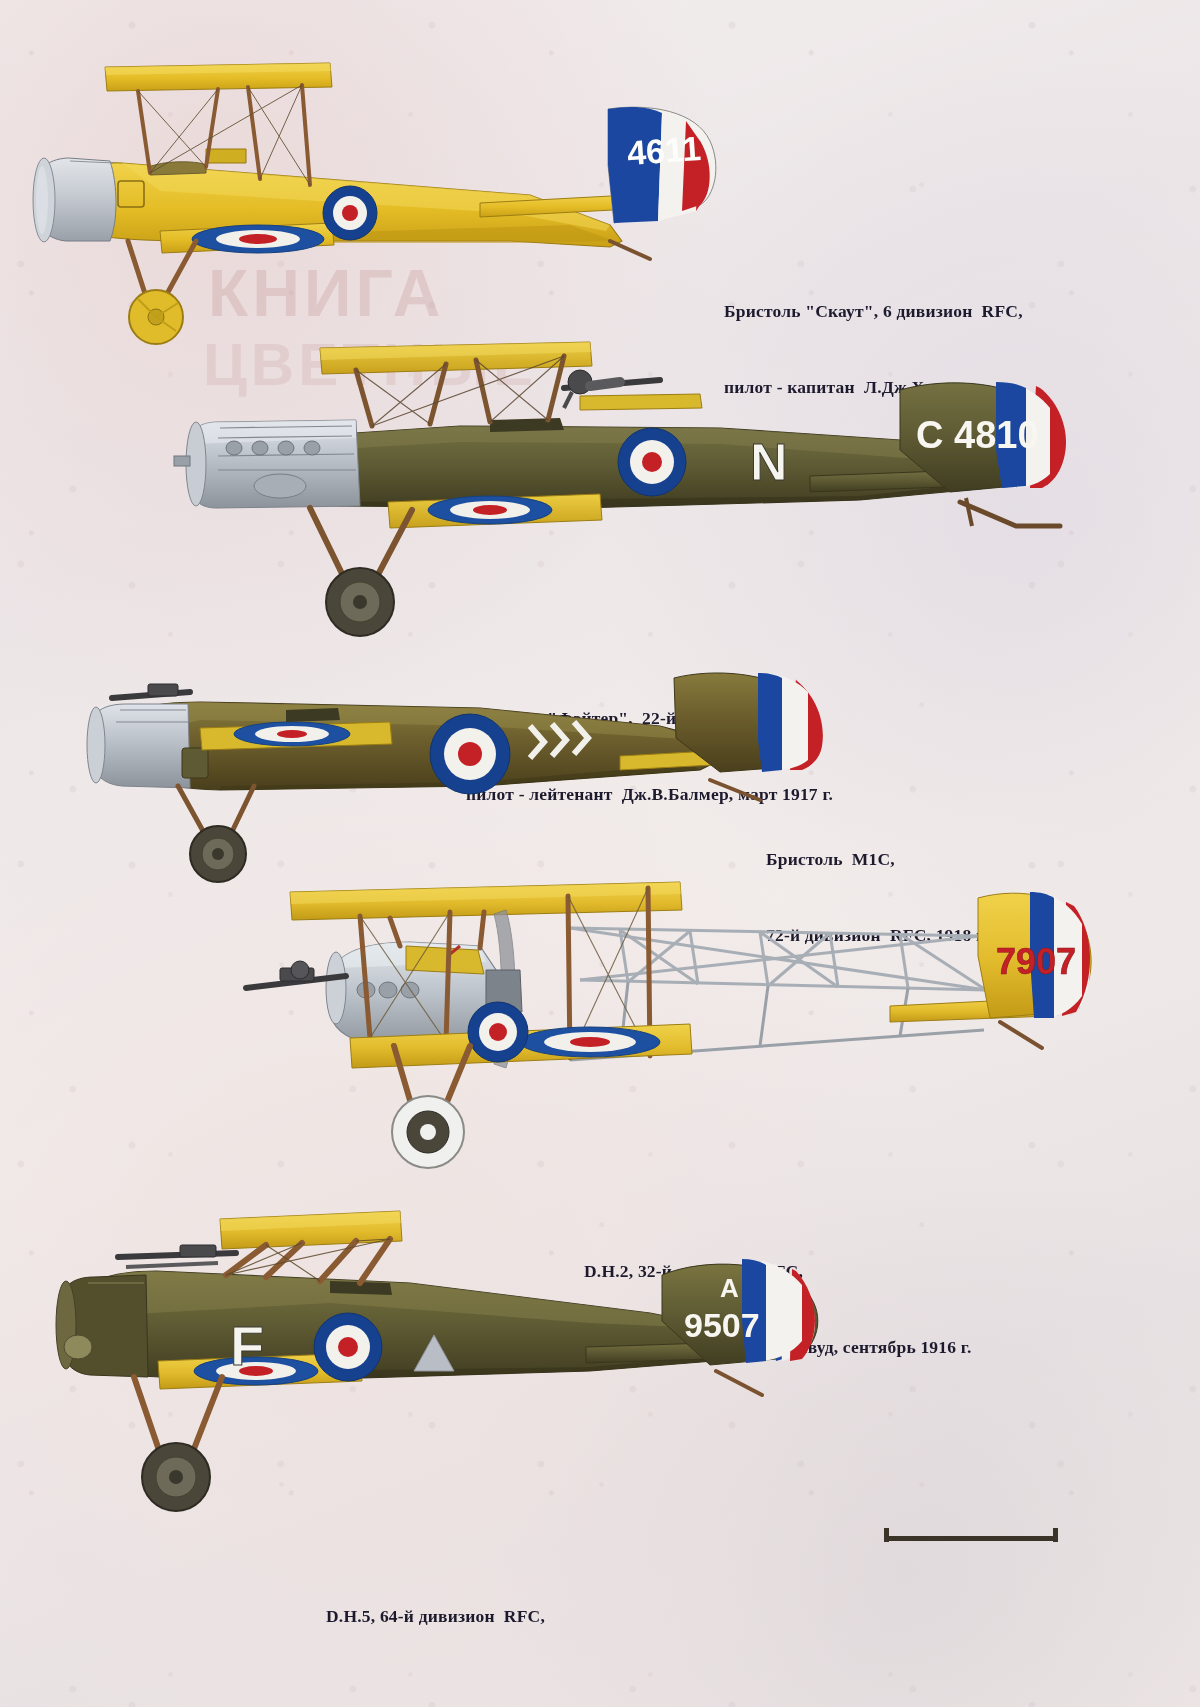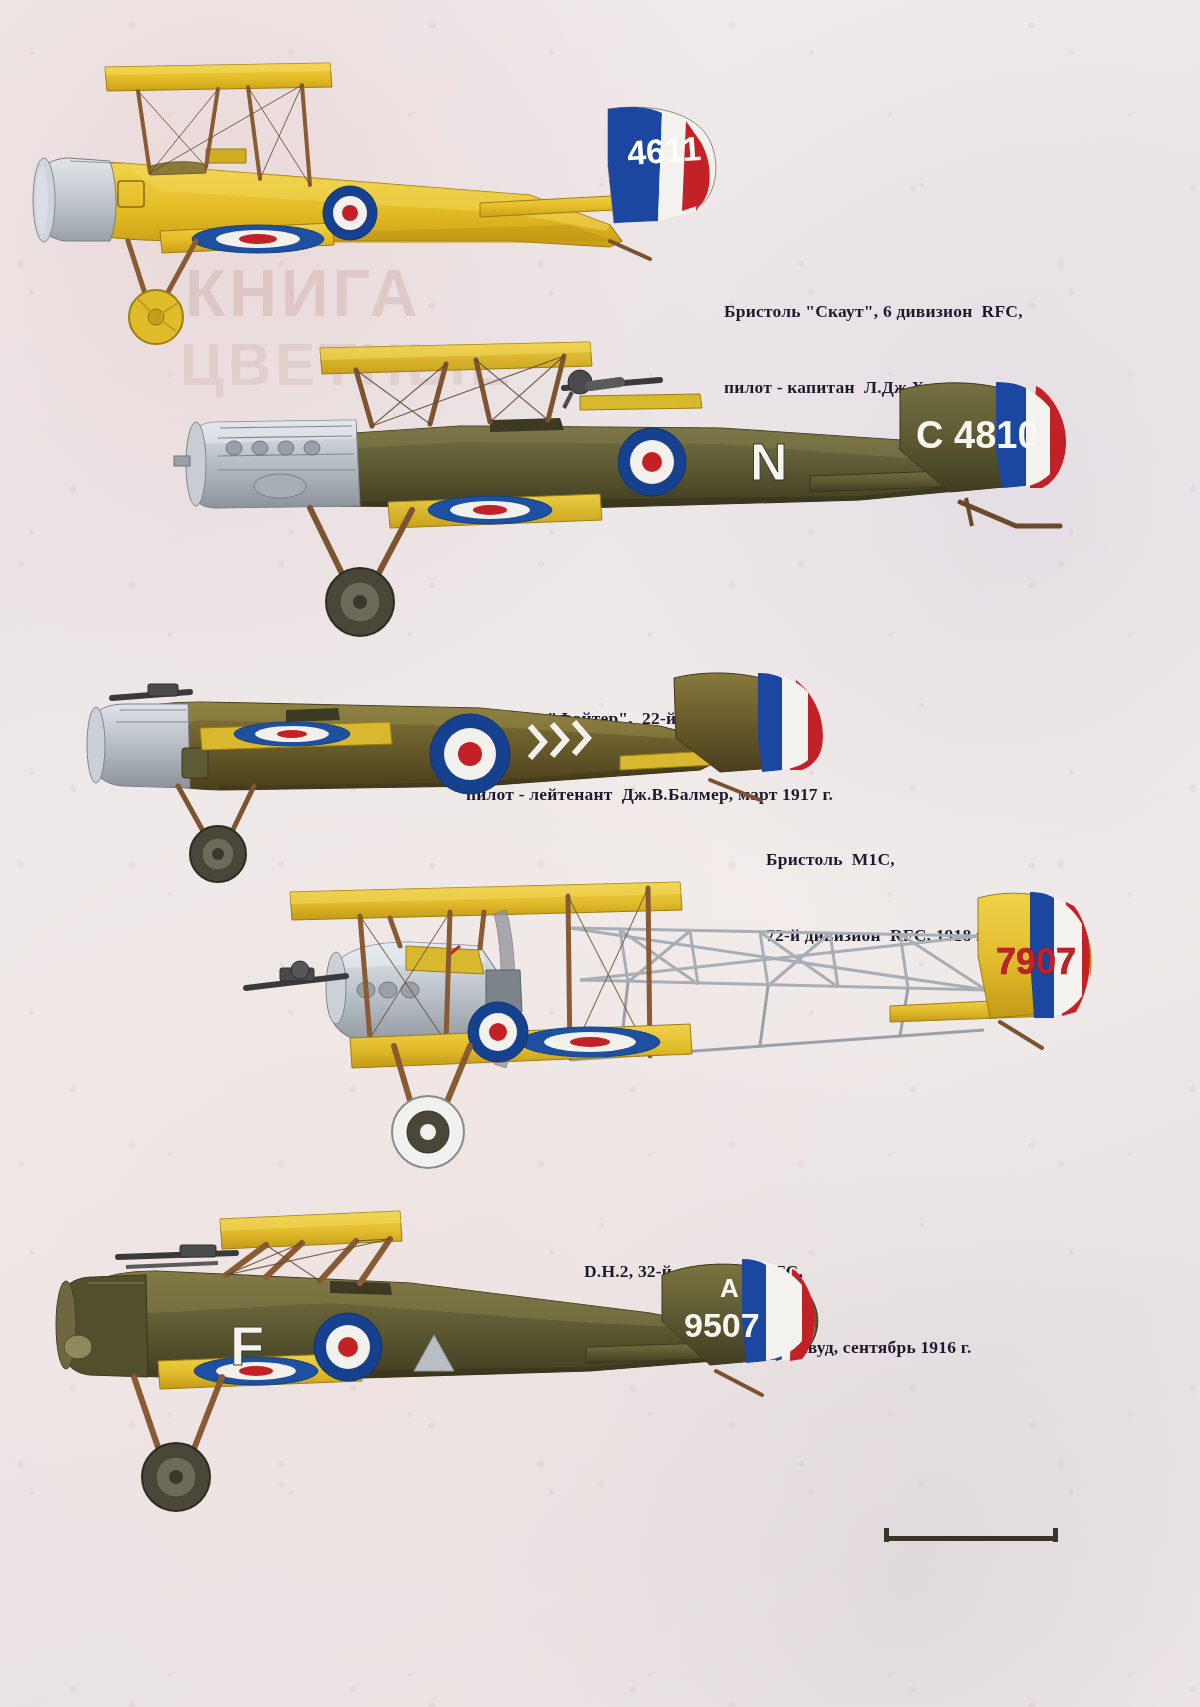--- a/index.html
+++ b/index.html
@@ -34,20 +34,21 @@
   }
   
   .ghost{
     position:absolute;
     color:rgba(196,150,150,.30);
     font-family:"Liberation Sans", sans-serif;
     font-weight:bold;
     letter-spacing:4px;
     pointer-events:none;
     user-select:none;
+    margin-left:23px;
   }
   .plate{position:absolute;}
   .cap{
     position:absolute;
     font-family:"Liberation Serif", serif;
     font-weight:bold;
     font-size:17.5px;
     line-height:1.45;
     color:#1d1a2e;
     white-space:pre;
@@ -596,17 +597,18 @@
     <path d="M104 182 L132 264 M192 182 L160 264" stroke="#8a5a32" stroke-width="6" fill="none" stroke-linecap="round"></path>
     <path d="M132 264 L160 264" stroke="#8a5a32" stroke-width="5"></path>
     <circle cx="146" cy="282" r="34" fill="#4a463a" stroke="#2e2b22" stroke-width="2"></circle>
     <circle cx="146" cy="282" r="20" fill="#6e6a5a" stroke="#45422f"></circle>
     <circle cx="146" cy="282" r="7" fill="#3a372c"></circle>
   </g>
 </svg>
 </div>
 
 <div class="cap" style="left:326px;top:1553px;">
+  <div>D.H.5, 64-й дивизион  RFC,</div>
 </div>
 
 <div class="scalebar" style="left:884px;top:1536px;width:174px;"></div>
 <div style="position:absolute;left:884px;top:1528px;width:5px;height:14px;background:#3a3328;"></div>
 <div style="position:absolute;left:1053px;top:1528px;width:5px;height:14px;background:#3a3328;"></div>
 
 </body></html>

